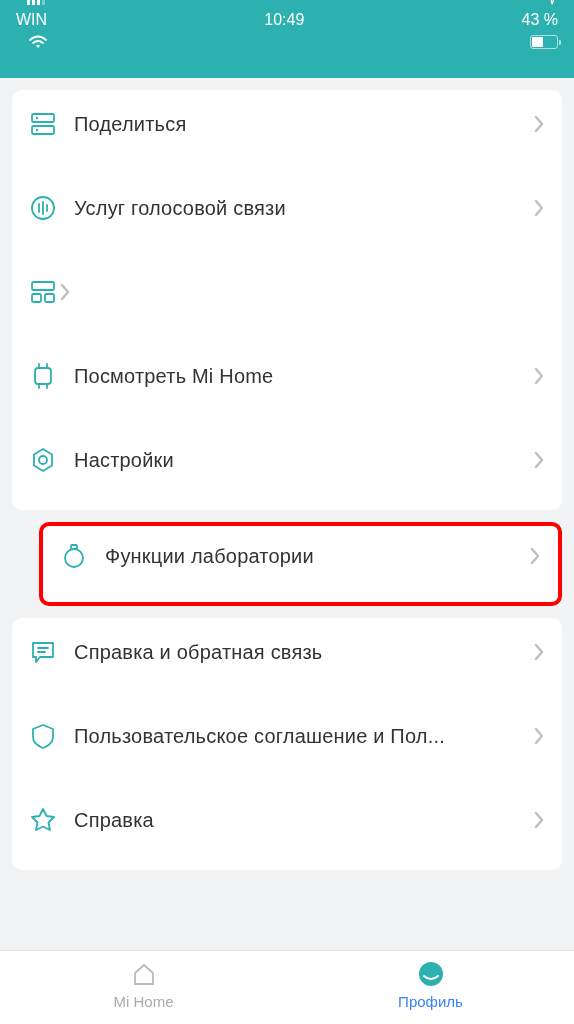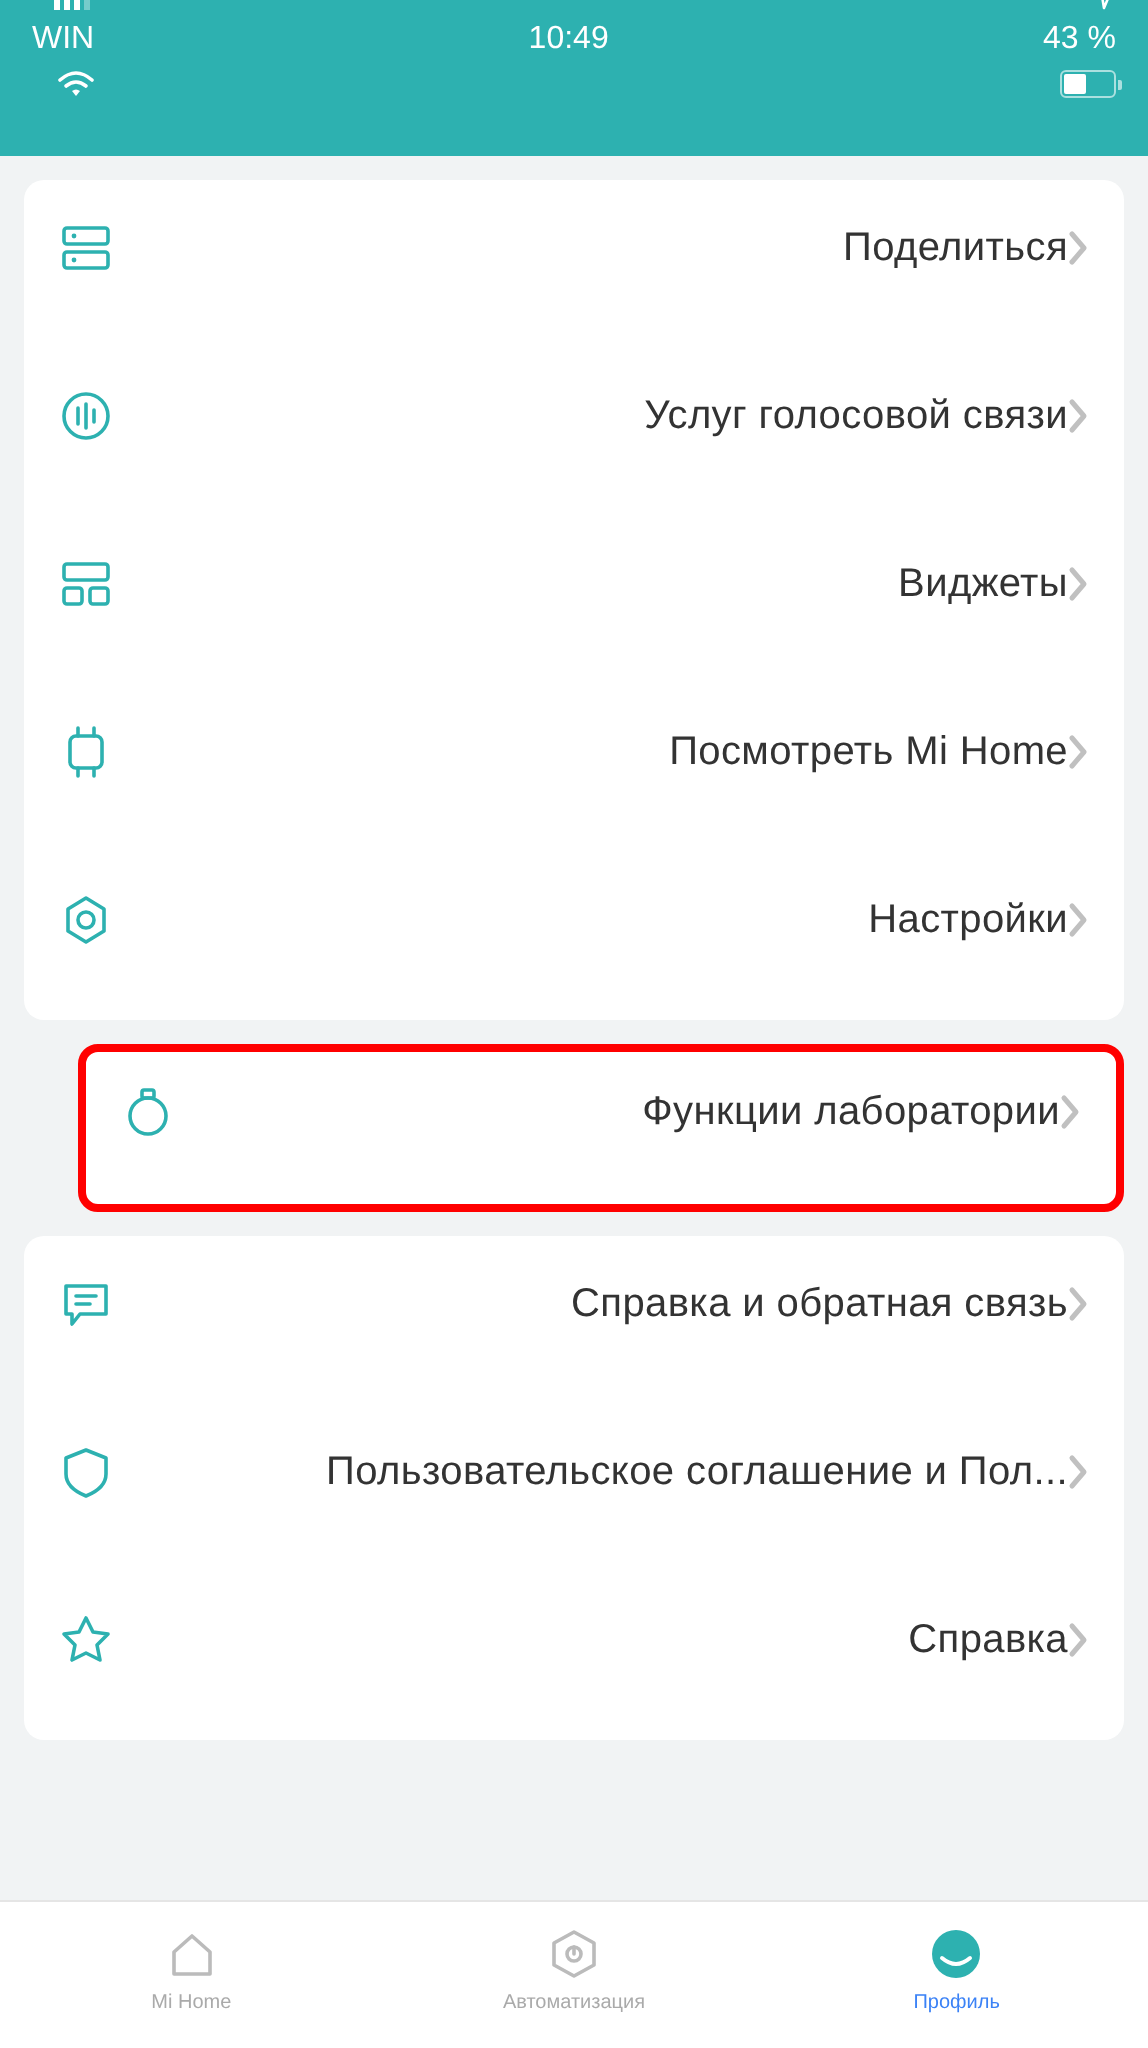--- a/index.html
+++ b/index.html
@@ -2,30 +2,30 @@
 <html><head>
   <meta charset="utf-8">
   <style>
     * { margin: 0; padding: 0; box-sizing: border-box; font-family: -apple-system, BlinkMacSystemFont, "Segoe UI", sans-serif; }
     body { width: 574px; height: 1024px; background: #f1f3f4; overflow: hidden; }
     .statusbar { height: 40px; background: #2db1b0; display: flex; justify-content: space-between; align-items: center; padding: 0 16px; color: white; font-size: 16px; font-weight: 500; }
     .statusbar-left, .statusbar-right { display: flex; align-items: flex-end; gap: 6px; flex-direction: column; }
     .header { height: 38px; background: #2db1b0; }
     .content { padding: 0 12px; overflow-y: hidden; }
     .card { background: white; border-radius: 10px; margin-top: 12px; overflow: hidden; }
-    .row { display: flex; align-items: center; padding: 4px 18px 20px 14px; min-height: 84px; cursor: pointer; text-align: right; }
+    .row { display: flex; align-items: center; padding: 4px 18px 20px 14px; min-height: 84px; cursor: pointer; }
     .row-icon { width: 34px; height: 34px; flex-shrink: 0; display: flex; align-items: center; justify-content: center; }
     .row-label { flex: 1; margin-left: 14px; font-size: 20px; color: #333; letter-spacing: 0.2px; white-space: nowrap; overflow: hidden; text-overflow: ellipsis; }
     .row-chevron { width: 10px; height: 18px; flex-shrink: 0; }
     .card.highlight { border: 4px solid #ff0000; margin-left: 27px; }
     .card.highlight .row { min-height: 76px; }
     .tabbar { position: absolute; bottom: 0; left: 0; right: 0; height: 74px; background: white; border-top: 1px solid #e5e5e5; display: flex; padding-bottom: 6px; }
     .tab { flex: 1; display: flex; flex-direction: column; align-items: center; justify-content: center; gap: 4px; cursor: pointer; }
     .tab-icon { width: 30px; height: 30px; display: flex; align-items: center; justify-content: center; }
-    .tab-label { font-size: 10px; color: #aaa; text-align: center; }
+    .tab-label { font-size: 15px; color: #aaa; text-align: center; }
     .tab.active .tab-label { color: #3b82f6; }
     .chev { stroke: #c0c0c0; stroke-width: 2.5; fill: none; stroke-linecap: round; stroke-linejoin: round; }
     .ic-teal { stroke: #2db1b0; stroke-width: 1.8; fill: none; stroke-linecap: round; stroke-linejoin: round; }
     .battery-ornament { width: 28px; height: 14px; border: 1.5px solid rgba(255,255,255,0.6); border-radius: 3px; position: relative; display: inline-block; }
     .battery-ornament::after { content: ''; position: absolute; right: -4px; top: 3.5px; width: 2px; height: 5px; background: rgba(255,255,255,0.6); border-radius: 0 1px 1px 0; }
     .battery-fill { position: absolute; left: 1px; top: 1px; bottom: 1px; width: 43%; background: white; border-radius: 1px; }
   </style>
 </head>
 <body>
 
@@ -90,21 +90,20 @@
         </svg>
     </div>
     <div class="row">
       <span class="row-icon">
           <svg width="30" height="30" viewBox="0 0 30 30">
             <rect class="ic-teal" x="4" y="5" width="22" height="8" rx="1.5"></rect>
             <rect class="ic-teal" x="4" y="17" width="9" height="8" rx="1.5"></rect>
             <rect class="ic-teal" x="17" y="17" width="9" height="8" rx="1.5"></rect>
           </svg>
         </span>
-      <span class="row-label">Виджеты</span>
       <svg class="row-chevron" viewBox="0 0 10 18">
           <path class="chev" d="M2 2 L8 9 L2 16"></path>
         </svg>
     </div>
     <div class="row">
       <span class="row-icon">
           <svg width="30" height="30" viewBox="0 0 30 30">
             <rect class="ic-teal" x="7" y="7" width="16" height="16" rx="3"></rect>
             <line class="ic-teal" x1="11" y1="7" x2="11" y2="3"></line>
             <line class="ic-teal" x1="19" y1="7" x2="19" y2="3"></line>
@@ -188,30 +187,20 @@
 
 <div class="tabbar">
   <div class="tab">
     <span class="tab-icon">
         <svg width="28" height="28" viewBox="0 0 28 28">
           <path d="M5 13 L14 5 L23 13 V24 H5 Z" fill="none" stroke="#bbb" stroke-width="1.8" stroke-linejoin="round"></path>
         </svg>
       </span>
     <span class="tab-label">Mi Home</span>
   </div>
-  <div class="tab">
-    <span class="tab-icon">
-        <svg width="28" height="28" viewBox="0 0 28 28">
-          <path d="M14 3 L24 8.5 V19.5 L14 25 L4 19.5 V8.5 Z" fill="none" stroke="#bbb" stroke-width="1.8" stroke-linejoin="round"></path>
-          <circle cx="14" cy="14" r="3.5" fill="none" stroke="#bbb" stroke-width="1.8"></circle>
-          <line x1="14" y1="10.5" x2="14" y2="14" stroke="#bbb" stroke-width="1.8" stroke-linecap="round"></line>
-        </svg>
-      </span>
-    <span class="tab-label">Автоматизация</span>
-  </div>
   <div class="tab active">
     <span class="tab-icon">
         <svg width="28" height="28" viewBox="0 0 28 28">
           <circle cx="14" cy="14" r="12" fill="#2db1b0"></circle>
           <path d="M7 16 Q14 22 21 16" stroke="white" stroke-width="2" fill="none" stroke-linecap="round"></path>
         </svg>
       </span>
     <span class="tab-label">Профиль</span>
   </div>
 </div>

